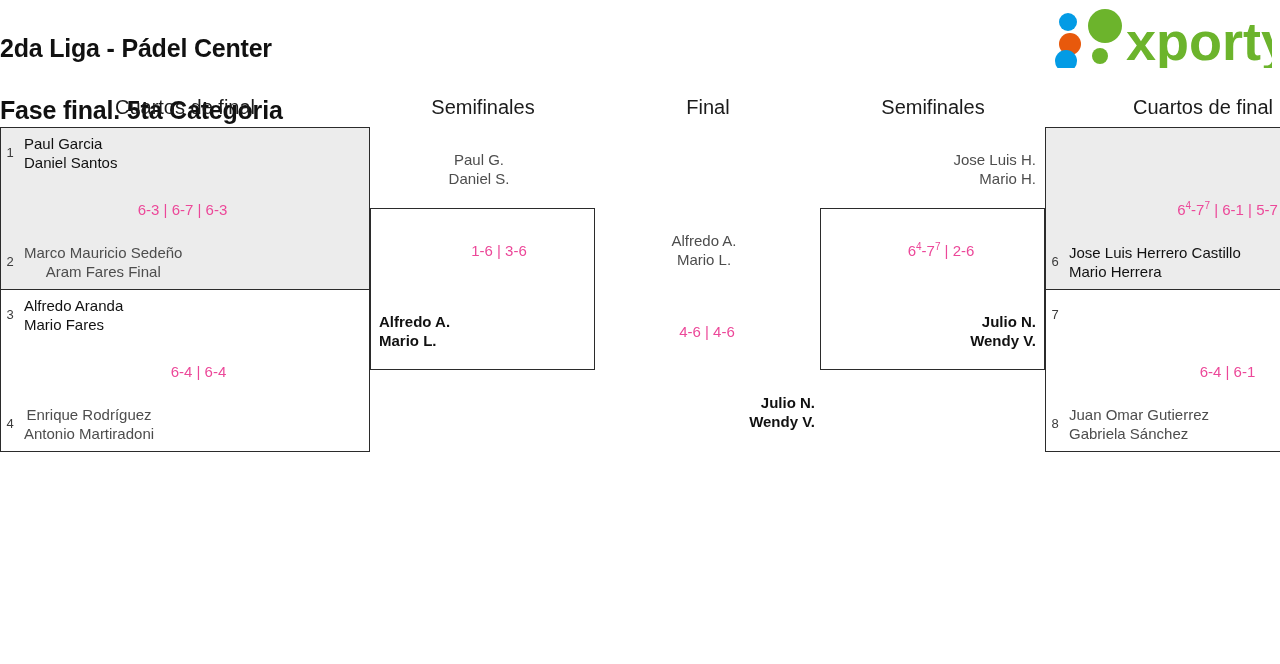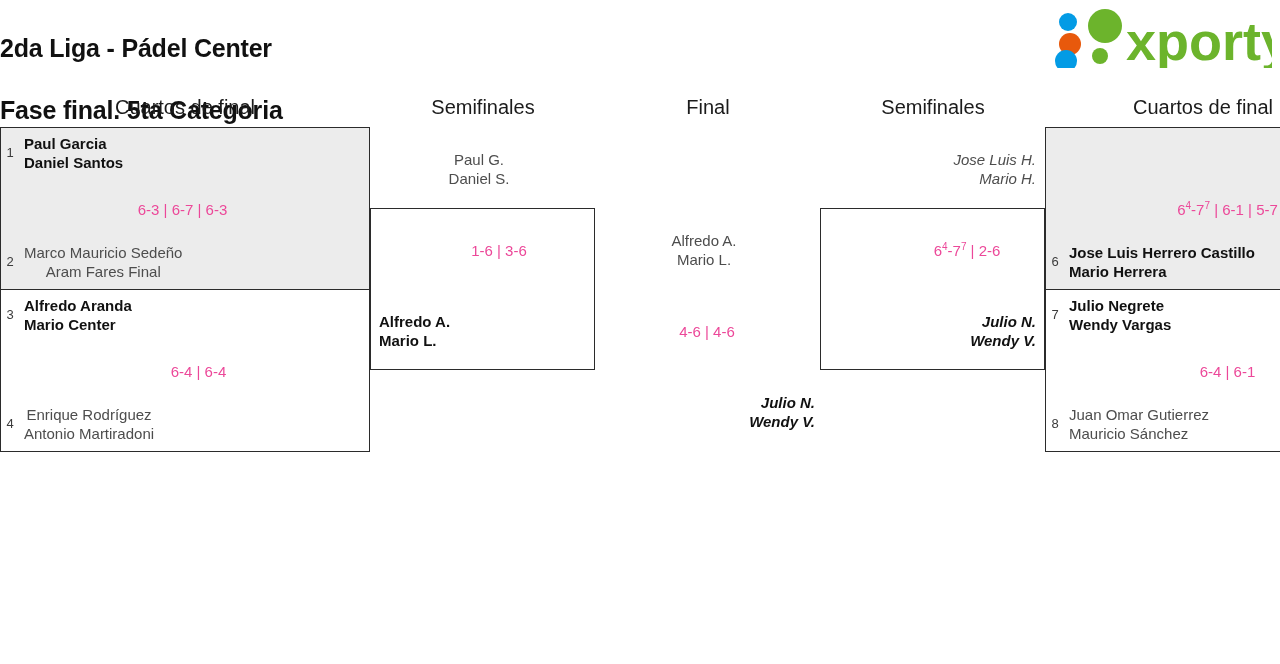--- a/index.html
+++ b/index.html
@@ -34,31 +34,31 @@
   .mbox.plain  { background: #ffffff; }
   .mbox.noborder { border: none; background: transparent; }
 
   .team { position: absolute; display: flex; align-items: flex-start; gap: 8px; }
   .team .seed {
     font-size: 13px; color: #3b3b3b; font-weight: 400;
     width: 12px; text-align: center; padding-top: 11px; flex: none;
   }
   .team .names { font-size: 15px; line-height: 19px; white-space: nowrap; }
   .team.loser  .names { color: #4d4d4d; font-weight: 400; text-align: center; }
-  .team.winner .names { color: #111111; font-weight: 700; }
+  .team.winner .names { color: #111111; font-weight: 400; }
 
   
   .team.rtl { flex-direction: row-reverse; }
   .team.rtl .names { text-align: left; }
 
   
   .sname { position: absolute; font-size: 15px; line-height: 19px; white-space: nowrap; }
   .sname.loser  { color: #4d4d4d; font-weight: 400; text-align: center; }
   .sname.winner { color: #111111; font-weight: 700; }
-  .sname.right  { text-align: right; font-style: italic; }
+  .sname.right  { text-align: right; }
 
   .score {
     position: absolute; font-size: 15px; line-height: 19px;
     color: #ec4899; white-space: nowrap;
   }
   .score.right { text-align: right; }
   .score sup { font-size: 10px; vertical-align: super; line-height: 0; }
 </style>
 </head>
 <body>
@@ -114,21 +114,21 @@
       <span>Marco Mauricio Sedeño</span><br>
       <span>Aram Fares Final</span>
     </span>
   </div>
 
   <div class="mbox plain" style="left:0px; top:289px; width:370px; height:163px;"></div>
   <div class="team winner" style="left:4px; top:296px; width:350px;">
     <span class="seed">3</span>
     <span class="names">
       <span>Alfredo Aranda</span><br>
-      <span>Mario Center</span>
+      <span>Mario Fares</span>
     </span>
   </div>
   <div class="score" style="left:36px; top:362px; width:325px; text-align:center;">
     <span>6-4 | 6-4</span>
   </div>
   <div class="team loser" style="left:4px; top:405px; width:350px;">
     <span class="seed">4</span>
     <span class="names">
       <span>Enrique Rodríguez</span><br>
       <span>Antonio Martiradoni</span>
@@ -159,21 +159,21 @@
   <div class="sname winner right" style="left:610px; top:393px; width:205px;">
     <span>Julio N.</span><br>
     <span>Wendy V.</span>
   </div>
 
   <div class="mbox plain" style="left:820px; top:208px; width:225px; height:162px;"></div>
   <div class="sname loser right" style="left:836px; top:150px; width:200px;">
     <span>Jose Luis H.</span><br>
     <span>Mario H.</span>
   </div>
-  <div class="score" style="left:864px; top:241px; width:206px; text-align:center;">
+  <div class="score" style="left:838px; top:241px; width:206px; text-align:center;">
     <span>6<sup>4</sup>-7<sup>7</sup> | 2-6</span>
   </div>
   <div class="sname winner right" style="left:836px; top:312px; width:200px;">
     <span>Julio N.</span><br>
     <span>Wendy V.</span>
   </div>
 
   <div class="mbox shaded" style="left:1045px; top:127px; width:370px; height:163px;"></div>
   <div class="team rtl loser" style="left:1049px; top:134px; width:360px; justify-content:flex-end; flex-direction:row;">
     
@@ -186,29 +186,25 @@
     <span class="seed">6</span>
     <span class="names">
       <span>Jose Luis Herrero Castillo</span><br>
       <span>Mario Herrera</span>
     </span>
   </div>
 
   <div class="mbox plain" style="left:1045px; top:289px; width:370px; height:163px;"></div>
   <div class="team rtl winner" style="left:1049px; top:296px; width:360px; flex-direction:row;">
     <span class="seed">7</span>
-    <span class="names">
-      <span>Julio Negrete</span><br>
-      <span>Wendy Vargas</span>
-    </span>
   </div>
   <div class="score" style="left:1065px; top:362px; width:325px; text-align:center;">
     <span>6-4 | 6-1</span>
   </div>
   <div class="team rtl loser" style="left:1049px; top:405px; width:360px; flex-direction:row;">
     <span class="seed">8</span>
     <span class="names">
       <span>Juan Omar Gutierrez</span><br>
-      <span>Mauricio Sánchez</span>
+      <span>Gabriela Sánchez</span>
     </span>
   </div>
 
 </div>
 
 </body></html>

